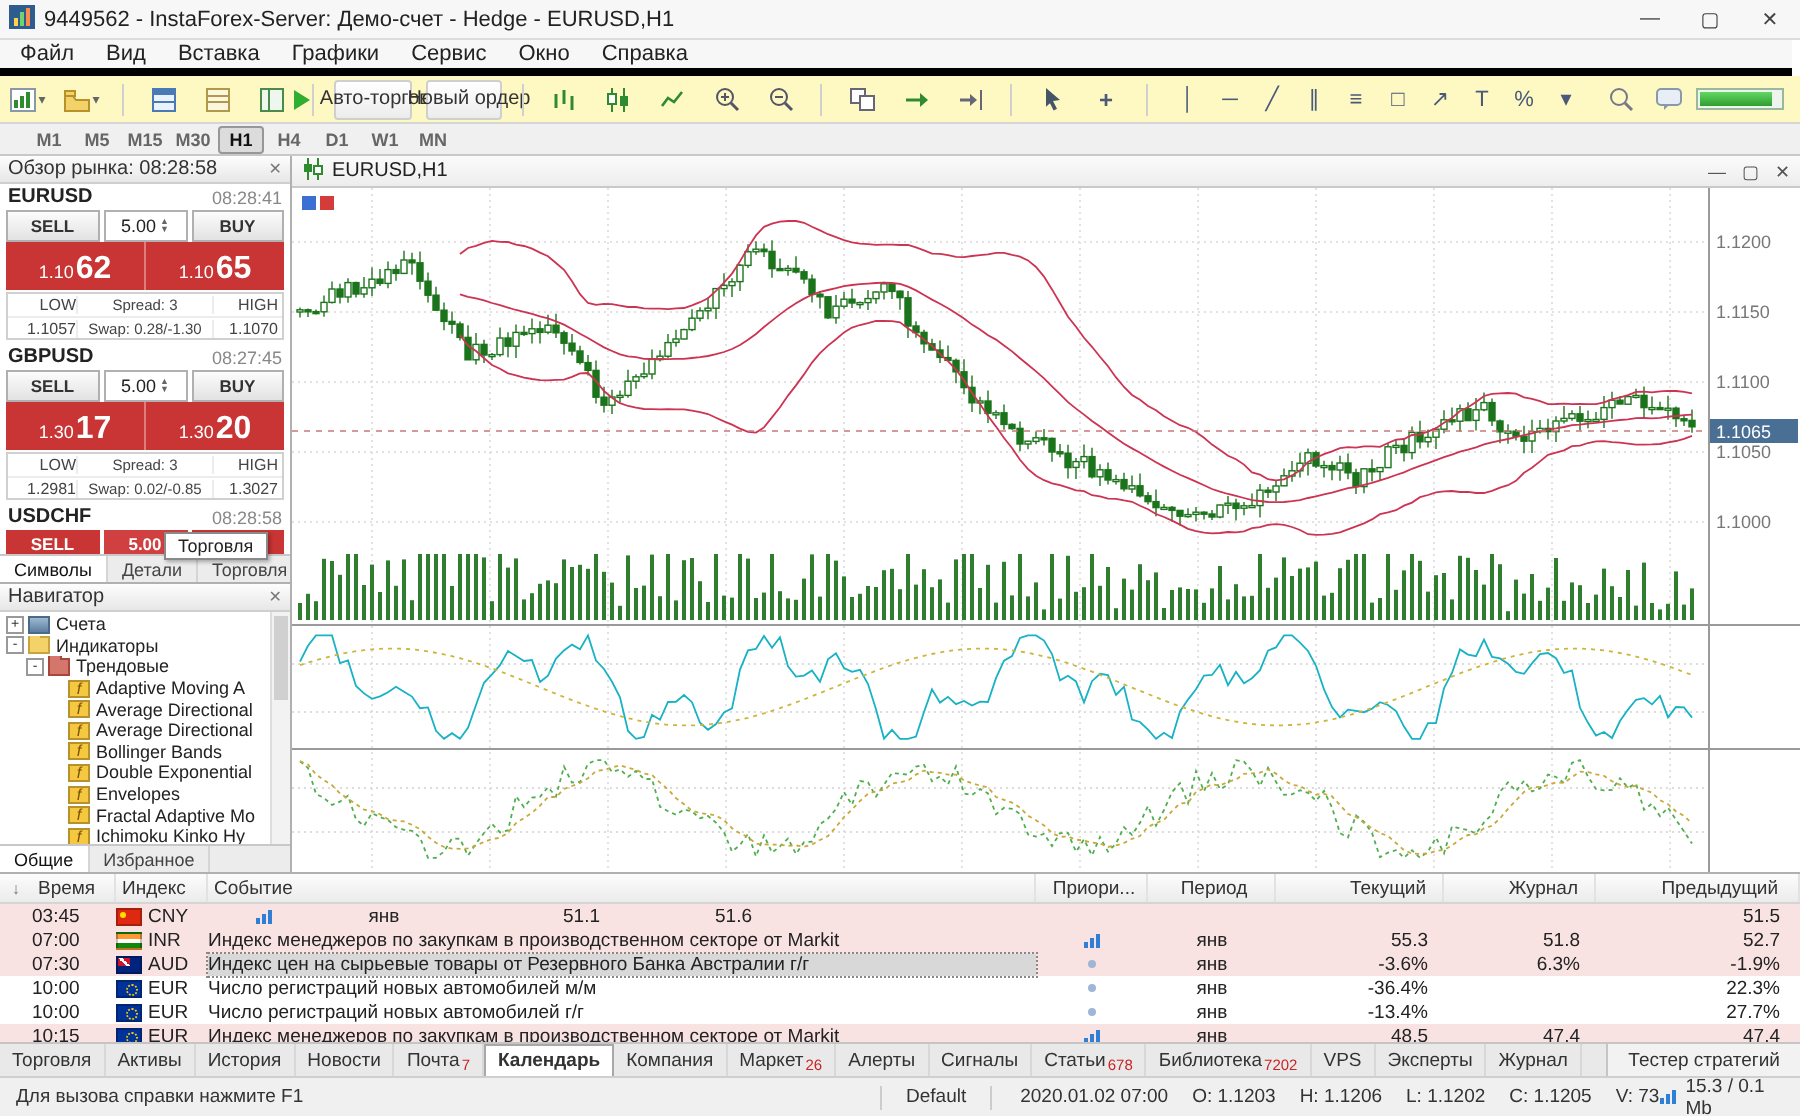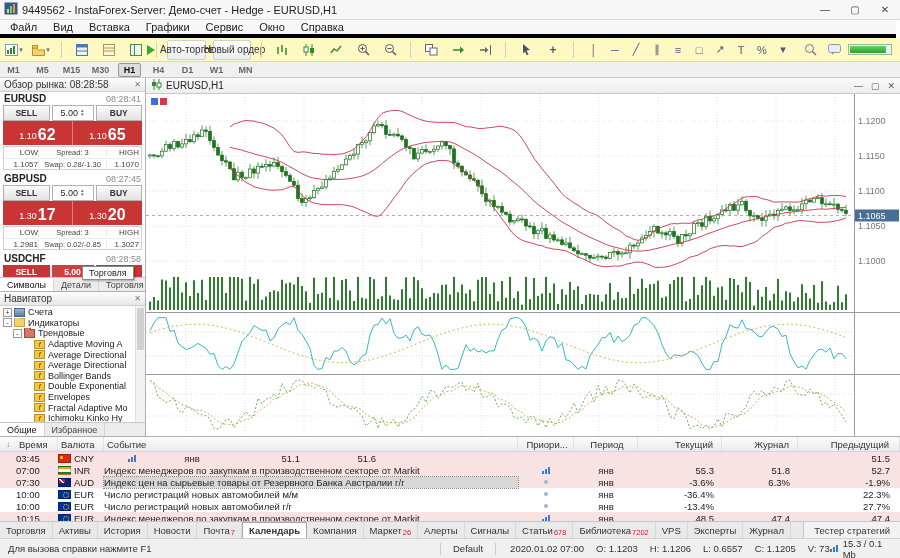--- a/index.html
+++ b/index.html
@@ -25,21 +25,21 @@
   .tsep{width:1px;height:16px;background:#d0d0d0;margin:0 3px;flex:none;}
   .glyph{font-size:12px;color:#4a5a78;font-weight:bold;}
   .tool-glyph{font-size:11px;color:#4a5a78;}
   #draw-tools{display:flex;align-items:center;gap:1px;}
   .play-icon{width:0;height:0;border-left:8px solid #2fae2f;border-top:5px solid transparent;border-bottom:5px solid transparent;}
   .tb-right{margin-left:auto;display:flex;align-items:center;gap:4px;padding-right:8px;}
   .conn-bar{width:44px;height:11px;border:1px solid #9ab89a;background:#eef5ee;position:relative;}
   .conn-fill{position:absolute;left:1px;top:1px;bottom:1px;width:85%;background:linear-gradient(#62d662,#2f9e2f);}
 
   
-  .tfbar{position:absolute;left:0;top:62px;width:900px;height:16px;background:#f0f0f0;border-bottom:1px solid #c8c8c8;display:flex;align-items:flex-end;padding-left:2px;gap:6px;}
+  .tfbar{position:absolute;left:0;top:62px;width:900px;height:16px;background:#f0f0f0;border-bottom:1px solid #c8c8c8;display:flex;align-items:flex-end;padding-left:13px;gap:1px;}
   .tf{min-width:23px;height:14px;font-size:9px;font-weight:bold;color:#666;display:flex;align-items:center;justify-content:center;border-radius:2px;}
   .tf.active{background:#dcdcdc;border:1px solid #979797;color:#111;}
 
   
   .panel-header{height:14px;background:linear-gradient(#fdfdfd,#e7e7e7);border-bottom:1px solid #cfcfcf;display:flex;align-items:center;padding:0 4px;font-size:10px;color:#333;}
   .panel-close{margin-left:auto;color:#777;font-size:8px;}
   .market-watch{position:absolute;left:0;top:78px;width:146px;height:213px;background:#fff;border-right:1px solid #b0b0b0;overflow:hidden;}
   .mw-head{display:flex;justify-content:space-between;align-items:center;padding:0 4px;height:13px;}
   .mw-name{font-weight:bold;font-size:10px;}
   .mw-time{font-size:9px;color:#888;}
@@ -1095,21 +1095,21 @@
         <text x="712" y="125.0" font-size="9" fill="#ffffff">1.1065</text>
         <rect x="5" y="4" width="7" height="7" fill="#3b6fd4"></rect>
         <rect x="14" y="4" width="7" height="7" fill="#d43b3b"></rect>
       </svg>
   </div>
 
   <div class="calendar">
     <div class="cal-header" id="cal-header">
         <span class="cc0">↓</span>
         <span class="cal-hcell cc1">Время</span>
-        <span class="cal-hcell cc2">Валюта</span>
+        <span class="cal-hcell cc2">Индекс</span>
         <span class="cal-hcell cc3">Событие</span>
         <span class="cal-hcell cc4">Приори...</span>
         <span class="cal-hcell cc5">Период</span>
         <span class="cal-hcell cc6">Текущий</span>
         <span class="cal-hcell cc7">Журнал</span>
         <span class="cal-hcell cc8">Предыдущий</span>
       </div>
     <div id="cal-rows">
         <div class="cal-row pink">
           <span class="cc0"></span>
@@ -1258,21 +1258,21 @@
 
   <div class="statusbar">
     <span class="sb-help">Для вызова справки нажмите F1</span>
     <span class="sb-sep"></span>
     <span class="sb-default">Default</span>
     <span class="sb-sep"></span>
     <span id="sb-segments">
         <span>2020.01.02 07:00</span>
         <span>O: 1.1203</span>
         <span>H: 1.1206</span>
-        <span>L: 0.6557</span>
+        <span>L: 1.1202</span>
         <span>C: 1.1205</span>
         <span>V: 73</span>
       </span>
     <span class="sb-right">
       <span class="sigico blue">
           <i style="height:3px"></i>
           <i style="height:5px"></i>
           <i style="height:7px"></i>
         </span>
       <span>15.3 / 0.1 Mb</span>

